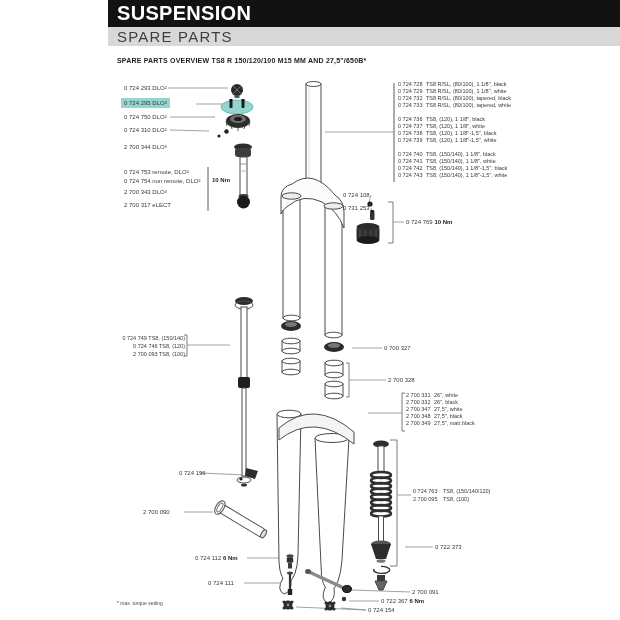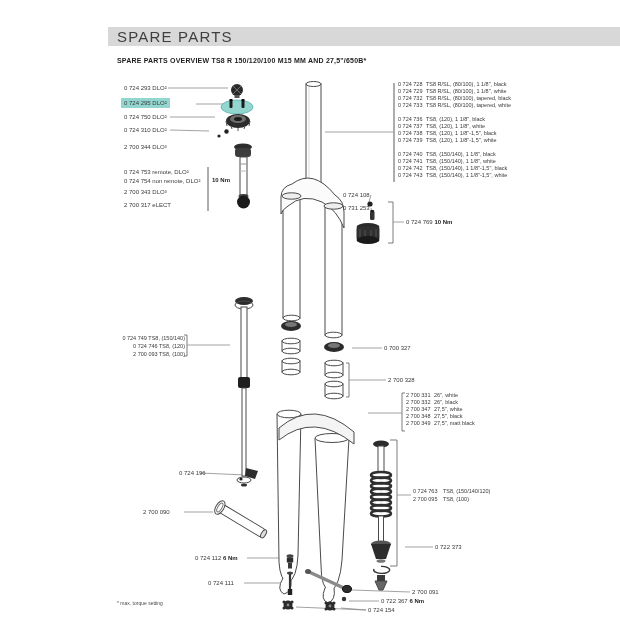--- a/index.html
+++ b/index.html
@@ -21,20 +21,23 @@
   .rgt{text-align:right;line-height:8px}
   .rgt div{white-space:nowrap}
   .foot{position:absolute;left:117px;top:600px;font-size:5px;color:#4a4a4a;z-index:3}
   svg.diagram{position:absolute;left:0;top:0;z-index:1}
 </style>
 </head>
 <body>
 
 <div id="page">
 
+  <div class="hdr-black">
+    <span>SUSPENSION</span>
+  </div>
   <div class="hdr-gray">
     <span>SPARE PARTS</span>
   </div>
 
   <div class="ovw-title">SPARE PARTS OVERVIEW TS8 R 150/120/100 M15 MM AND 27,5"/650B*</div>
 
   <svg class="diagram" width="620" height="620" viewBox="0 0 620 620">
 
     <g stroke="#8a8a8a" stroke-width="0.8" fill="none">
       <line x1="168" y1="88" x2="228" y2="88"></line>

